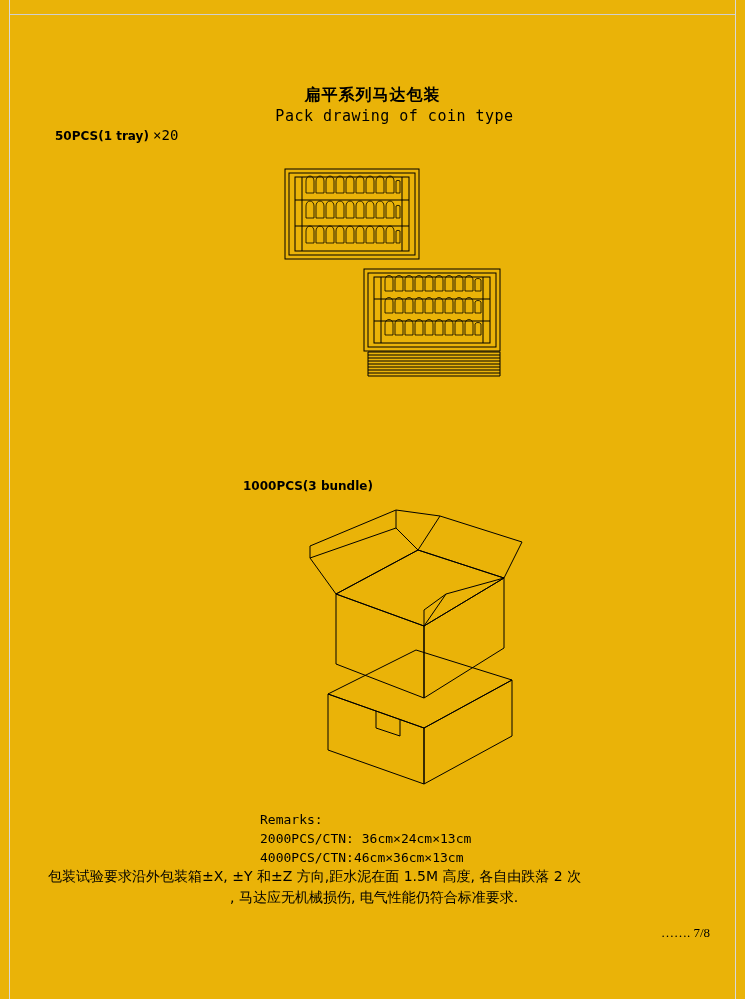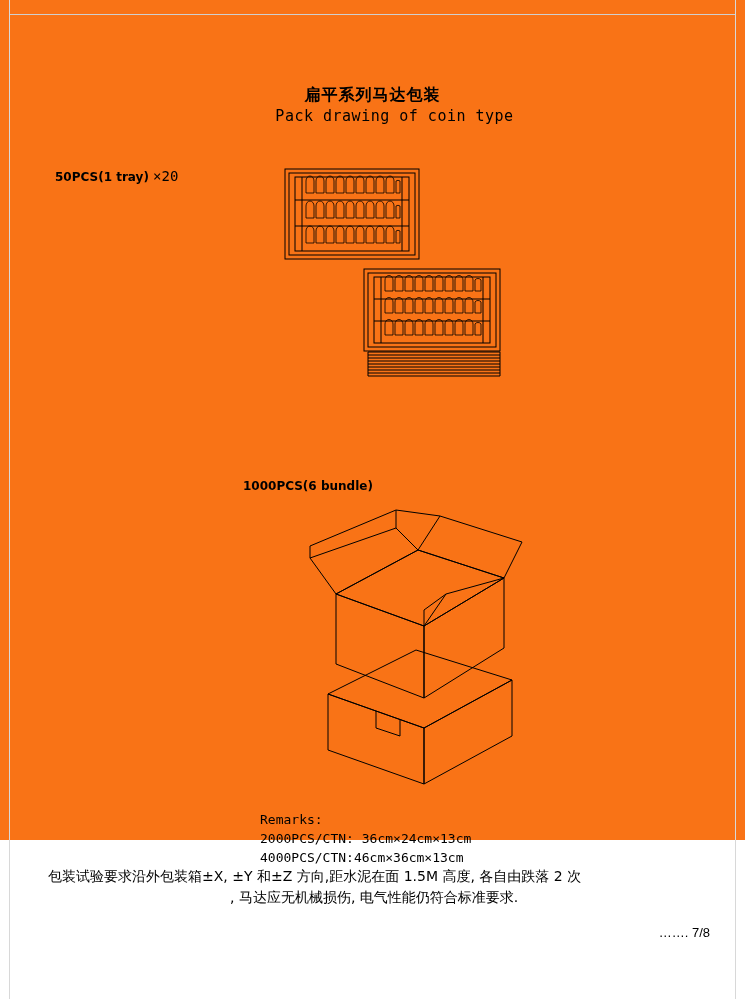--- a/index.html
+++ b/index.html
@@ -13,22 +13,22 @@
     font-family: "Liberation Serif", serif;
     color: #000000;
     position: relative;
     overflow: hidden;
   }
   .page {
     position: absolute;
     left: 0;
     top: 0;
     width: 745px;
-    height: 840px;
-    background: #f97316;
+    height: 999px;
+    background: #eab308;
   }
   
   .edge-rule {
     position: absolute;
     top: 0;
     width: 1px;
     height: 999px;
     background: #d8d8d8;
   }
   .edge-rule.left { left: 9px; }
@@ -65,21 +65,20 @@
     padding-left: 44px;
   }
 
   .label-tray {
     position: absolute;
     left: 55px;
     top: 127px;
     font-family: "DejaVu Sans", sans-serif;
     font-weight: bold;
     font-size: 12px;
-    margin-top: 41px;
   }
   .label-tray .mult {
     font-family: "DejaVu Sans Mono", monospace;
     font-weight: normal;
     font-size: 14px;
   }
 
   .label-bundle {
     position: absolute;
     left: 243px;
@@ -129,21 +128,21 @@
     font-family: "DejaVu Sans", sans-serif;
     font-size: 14px;
     line-height: 21px;
   }
   .note-cn .l2 { margin-left: 182px; }
 
   .page-num {
     position: absolute;
     right: 35px;
     top: 925px;
-    font-family: Liberation Sans, sans-serif;
+    font-family: Liberation Serif, serif;
     font-size: 13px;
   }
 </style>
 </head>
 <body>
 
 <div class="page">
 
   <div class="top-rule"></div>
   <div class="edge-rule left"></div>
@@ -270,21 +269,21 @@
         <line x1="5" y1="99" x2="137" y2="99"></line>
         <line x1="5" y1="102" x2="137" y2="102"></line>
         <line x1="5" y1="105" x2="137" y2="105"></line>
         <line x1="5" y1="108" x2="137" y2="108"></line>
         <line x1="5" y1="84" x2="5" y2="108"></line>
         <line x1="137" y1="84" x2="137" y2="108"></line>
       </g>
     </svg>
   </div>
 
-  <div class="label-bundle">1000PCS(6 bundle)</div>
+  <div class="label-bundle">1000PCS(3 bundle)</div>
 
   <div class="fig-carton">
     <svg width="250" height="295" viewBox="0 0 250 295" xmlns="http://www.w3.org/2000/svg">
       <g fill="none" stroke="#000" stroke-width="1" stroke-linejoin="round">
 
         <path d="M36 96 L36 166 L124 200 L124 128 Z"></path>
         <path d="M124 128 L124 200 L204 150 L204 80 Z"></path>
         <path d="M36 96 L124 128 L204 80 L118 52 Z"></path>
 
         <path d="M36 96 L10 60 L96 30 L118 52 Z"></path>

